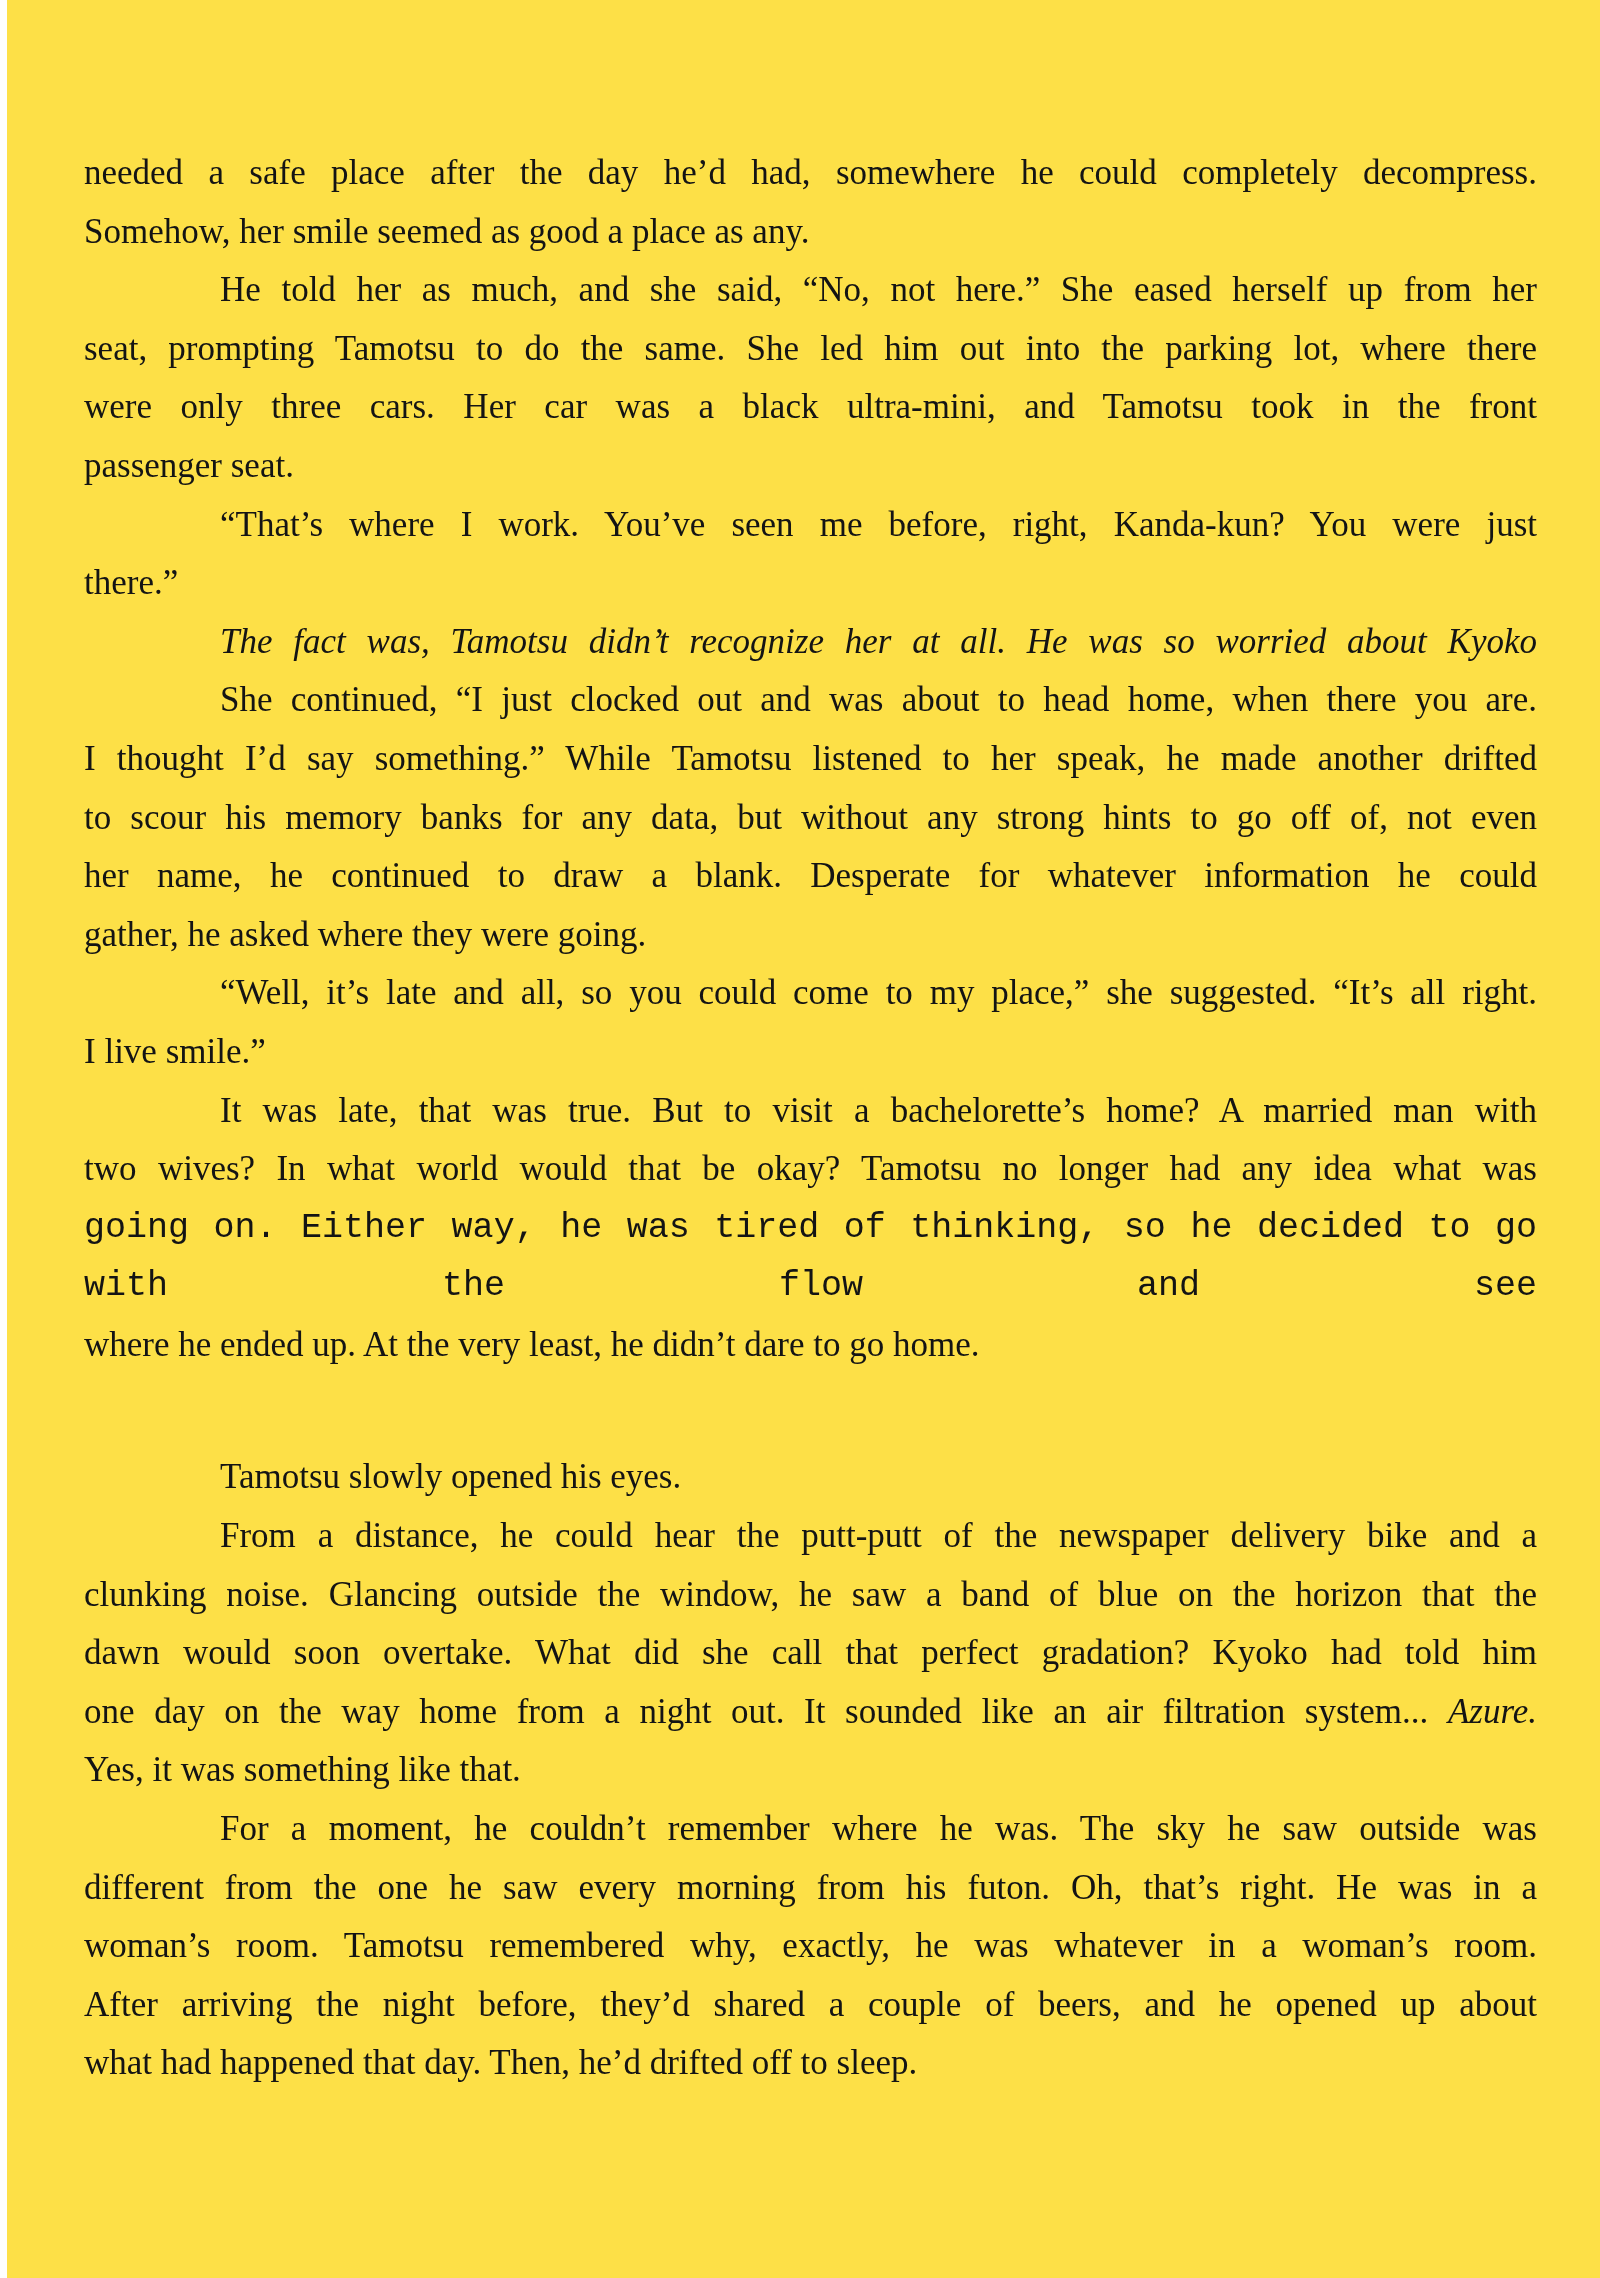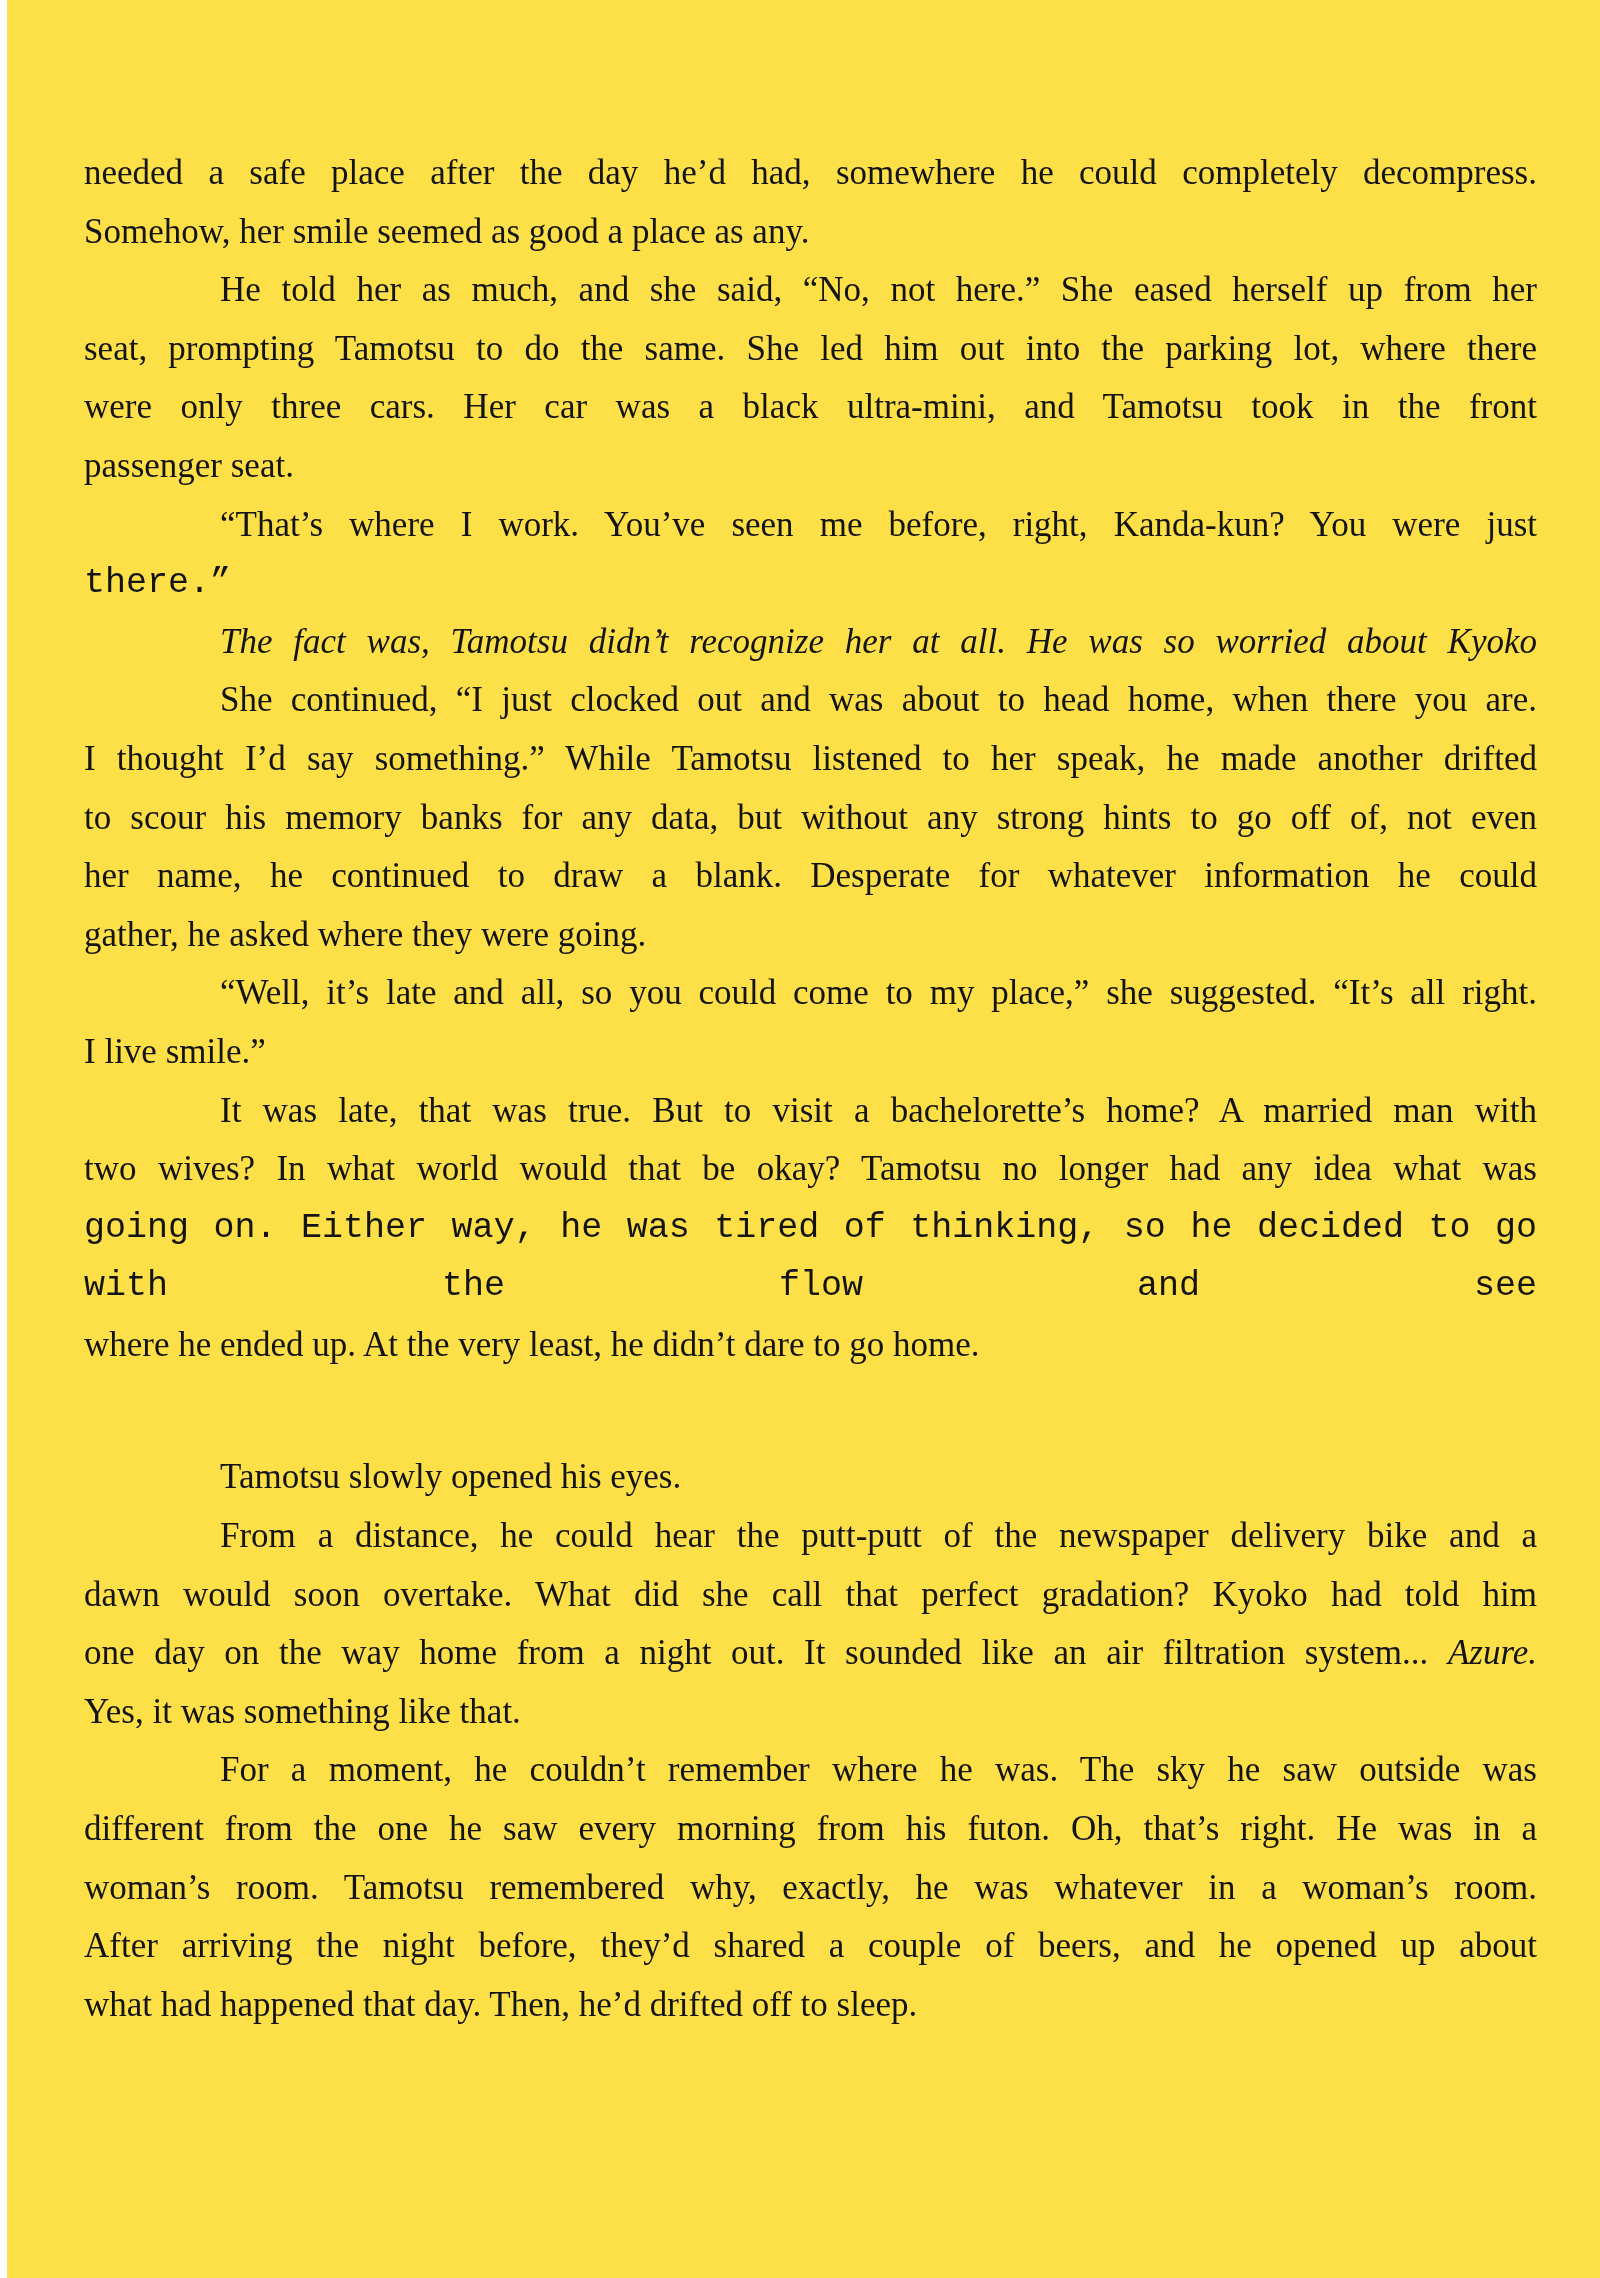--- a/index.html
+++ b/index.html
@@ -55,21 +55,21 @@
         <div class="line para-end" style="color: rgb(20, 20, 20);">Somehow, her smile seemed as good a place as any.</div>
       </div>
       <div class="paragraph">
         <div class="line first-line-indent" style="color: rgb(20, 20, 20);">He told her as much, and she said, “No, not here.” She eased herself up from her</div>
         <div class="line" style="color: rgb(20, 20, 20);">seat, prompting Tamotsu to do the same. She led him out into the parking lot, where there</div>
         <div class="line" style="color: rgb(20, 20, 20);">were only three cars. Her car was a black ultra-mini, and Tamotsu took in the front</div>
         <div class="line para-end" style="color: rgb(20, 20, 20);">passenger seat.</div>
       </div>
       <div class="paragraph">
         <div class="line first-line-indent" style="color: rgb(20, 20, 20);">“That’s where I work. You’ve seen me before, right, Kanda-kun? You were just</div>
-        <div class="line para-end" style="color: rgb(20, 20, 20); font-family: Liberation Mono, monospace;">there.”</div>
+        <div class="line para-end" style="color: rgb(20, 20, 20);">there.”</div>
       </div>
       <div class="paragraph">
         <div class="line first-line-indent" style="color: rgb(20, 20, 20); font-style: italic;">The fact was, Tamotsu didn’t recognize her at all. He was so worried about Kyoko</div>
       </div>
       <div class="paragraph">
         <div class="line first-line-indent" style="color: rgb(20, 20, 20);">She continued, “I just clocked out and was about to head home, when there you are.</div>
         <div class="line" style="color: rgb(20, 20, 20);">I thought I’d say something.” While Tamotsu listened to her speak, he made another drifted</div>
         <div class="line" style="color: rgb(20, 20, 20);">to scour his memory banks for any data, but without any strong hints to go off of, not even</div>
         <div class="line" style="color: rgb(20, 20, 20);">her name, he continued to draw a blank. Desperate for whatever information he could</div>
         <div class="line para-end" style="color: rgb(20, 20, 20);">gather, he asked where they were going.</div>
@@ -83,20 +83,21 @@
         <div class="line" style="color: rgb(20, 20, 20);">two wives? In what world would that be okay? Tamotsu no longer had any idea what was</div>
         <div class="line" style="color: rgb(20, 20, 20); font-family: Liberation Mono, monospace;">going on. Either way, he was tired of thinking, so he decided to go with the flow and see</div>
         <div class="line para-end" style="color: rgb(20, 20, 20);">where he ended up. At the very least, he didn’t dare to go home.</div>
       </div>
       <div class="scene-break"></div>
       <div class="paragraph">
         <div class="line para-end first-line-indent" style="color: rgb(20, 20, 20);">Tamotsu slowly opened his eyes.</div>
       </div>
       <div class="paragraph">
         <div class="line first-line-indent" style="color: rgb(20, 20, 20);">From a distance, he could hear the putt-putt of the newspaper delivery bike and a</div>
+        <div class="line" style="color: rgb(20, 20, 20);">clunking noise. Glancing outside the window, he saw a band of blue on the horizon that the</div>
         <div class="line" style="color: rgb(20, 20, 20);">dawn would soon overtake. What did she call that perfect gradation? Kyoko had told him</div>
         <div class="line" style="color: rgb(20, 20, 20);">one day on the way home from a night out. It sounded like an air filtration system... <i>Azure.</i></div>
         <div class="line para-end" style="color: rgb(20, 20, 20);">Yes, it was something like that.</div>
       </div>
       <div class="paragraph">
         <div class="line first-line-indent" style="color: rgb(20, 20, 20);">For a moment, he couldn’t remember where he was. The sky he saw outside was</div>
         <div class="line" style="color: rgb(20, 20, 20);">different from the one he saw every morning from his futon. Oh, that’s right. He was in a</div>
         <div class="line" style="color: rgb(20, 20, 20);">woman’s room. Tamotsu remembered why, exactly, he was whatever in a woman’s room.</div>
         <div class="line" style="color: rgb(20, 20, 20);">After arriving the night before, they’d shared a couple of beers, and he opened up about</div>
         <div class="line para-end" style="color: rgb(20, 20, 20);">what had happened that day. Then, he’d drifted off to sleep.</div>

